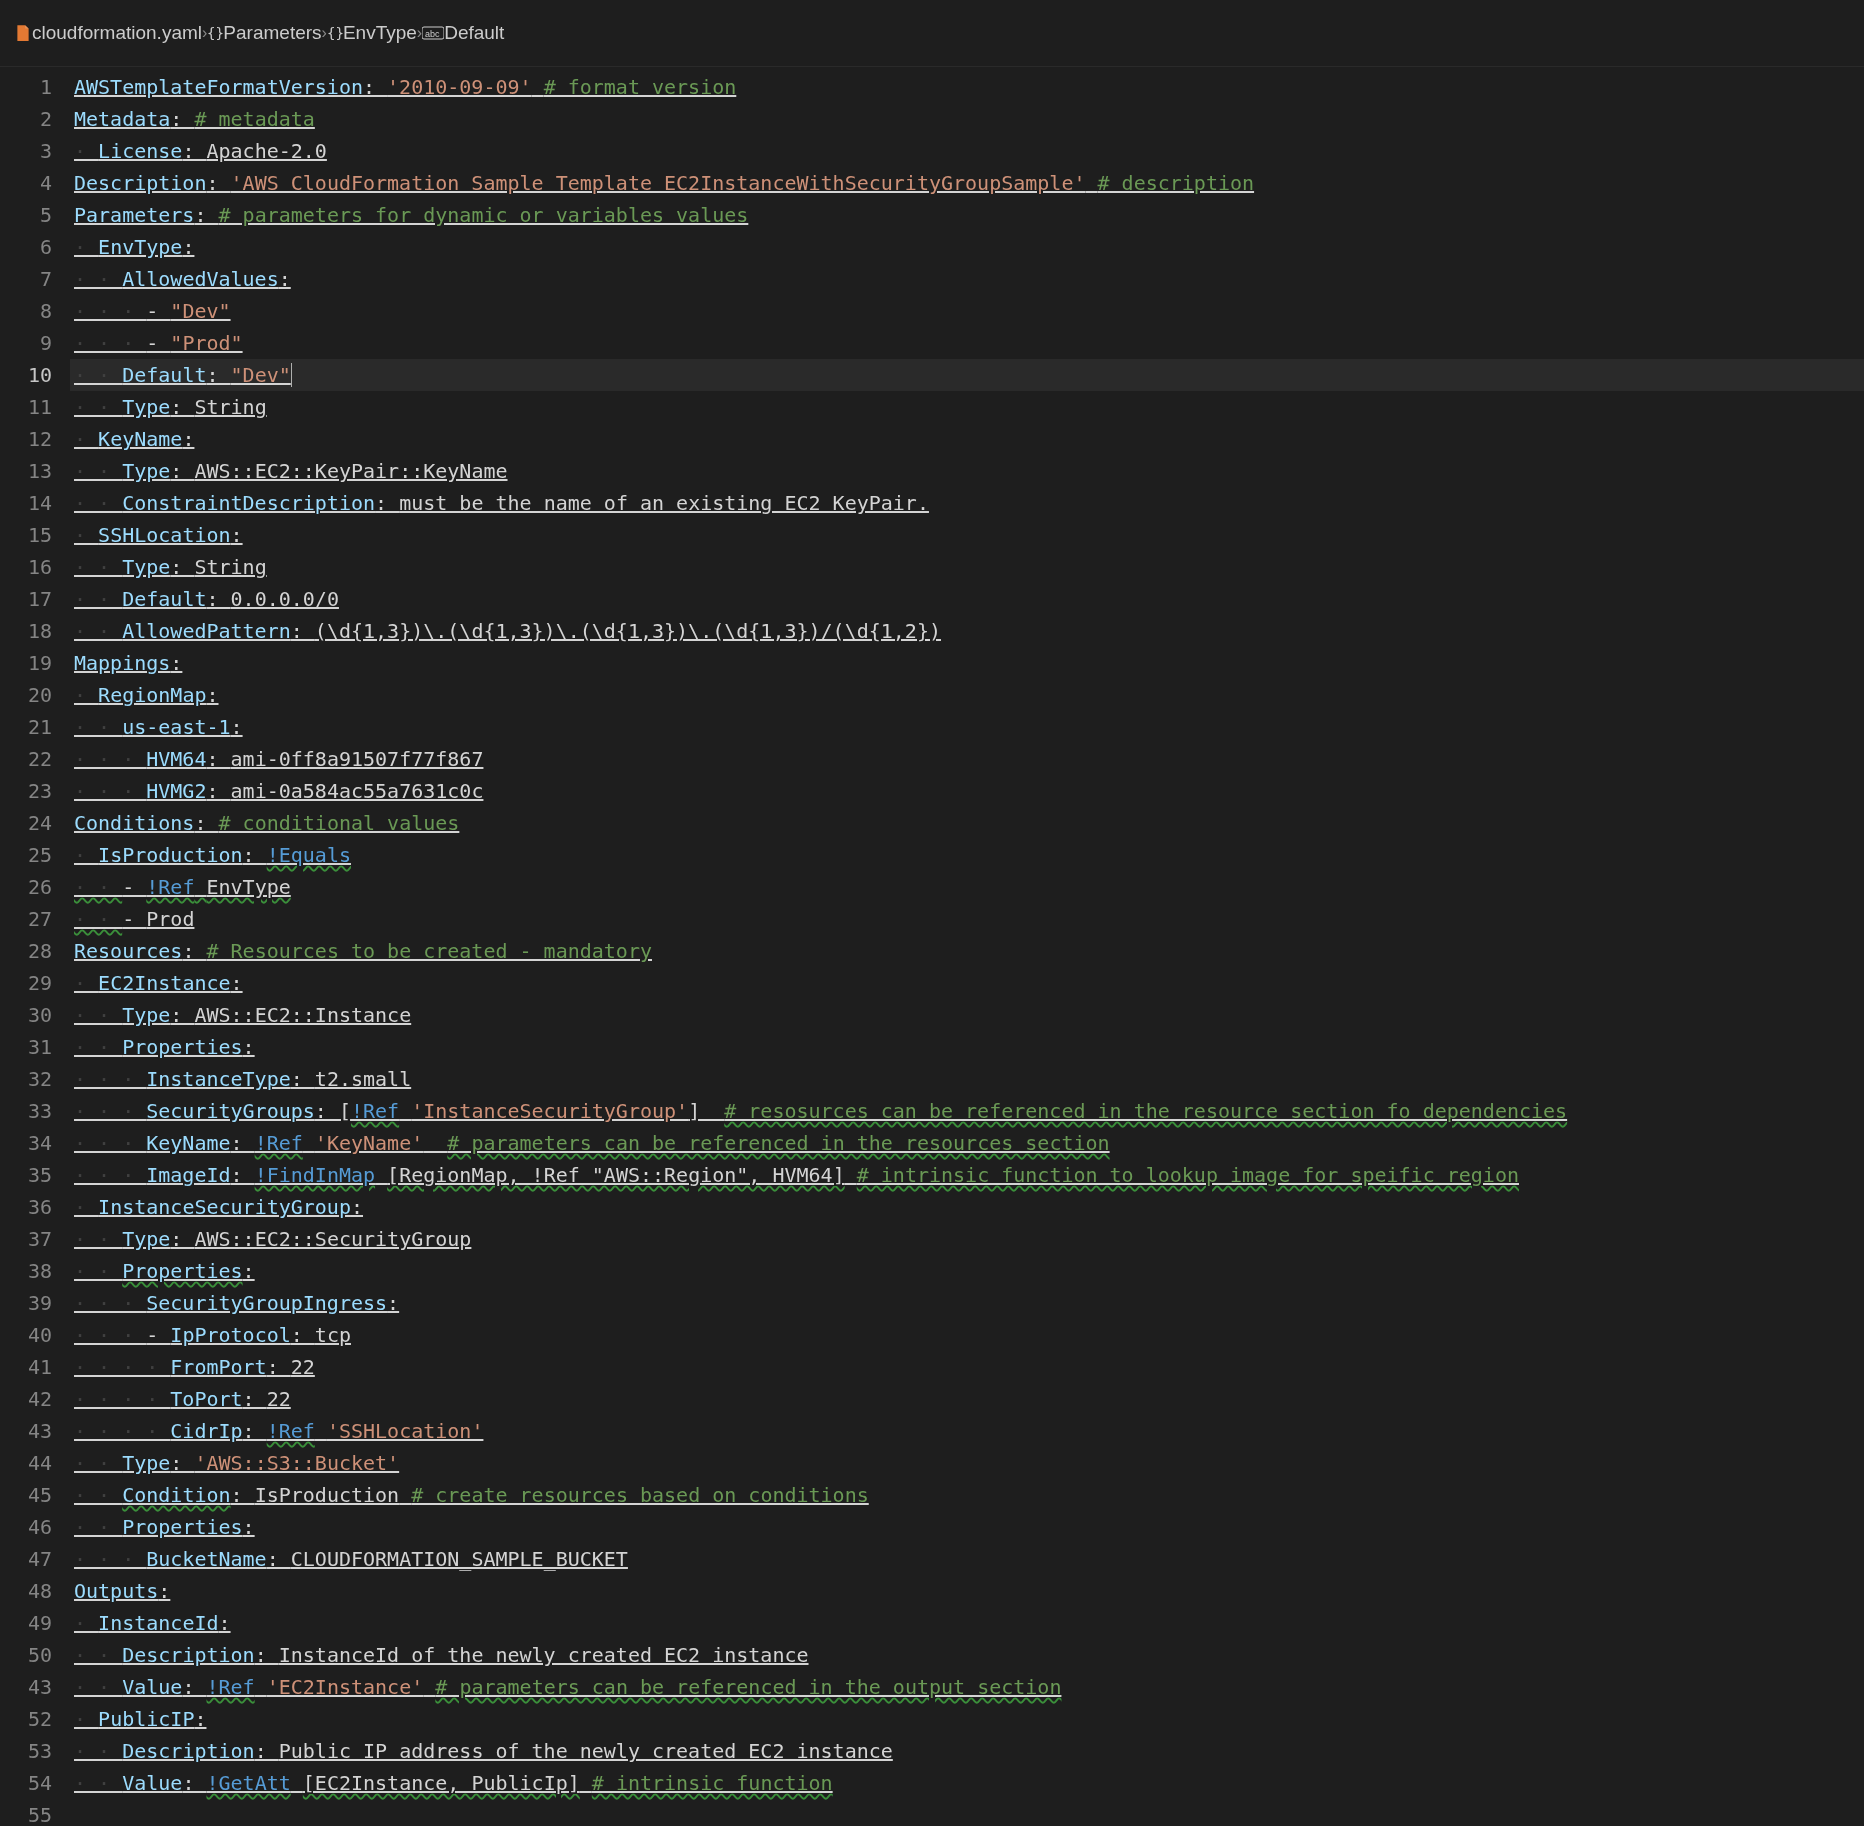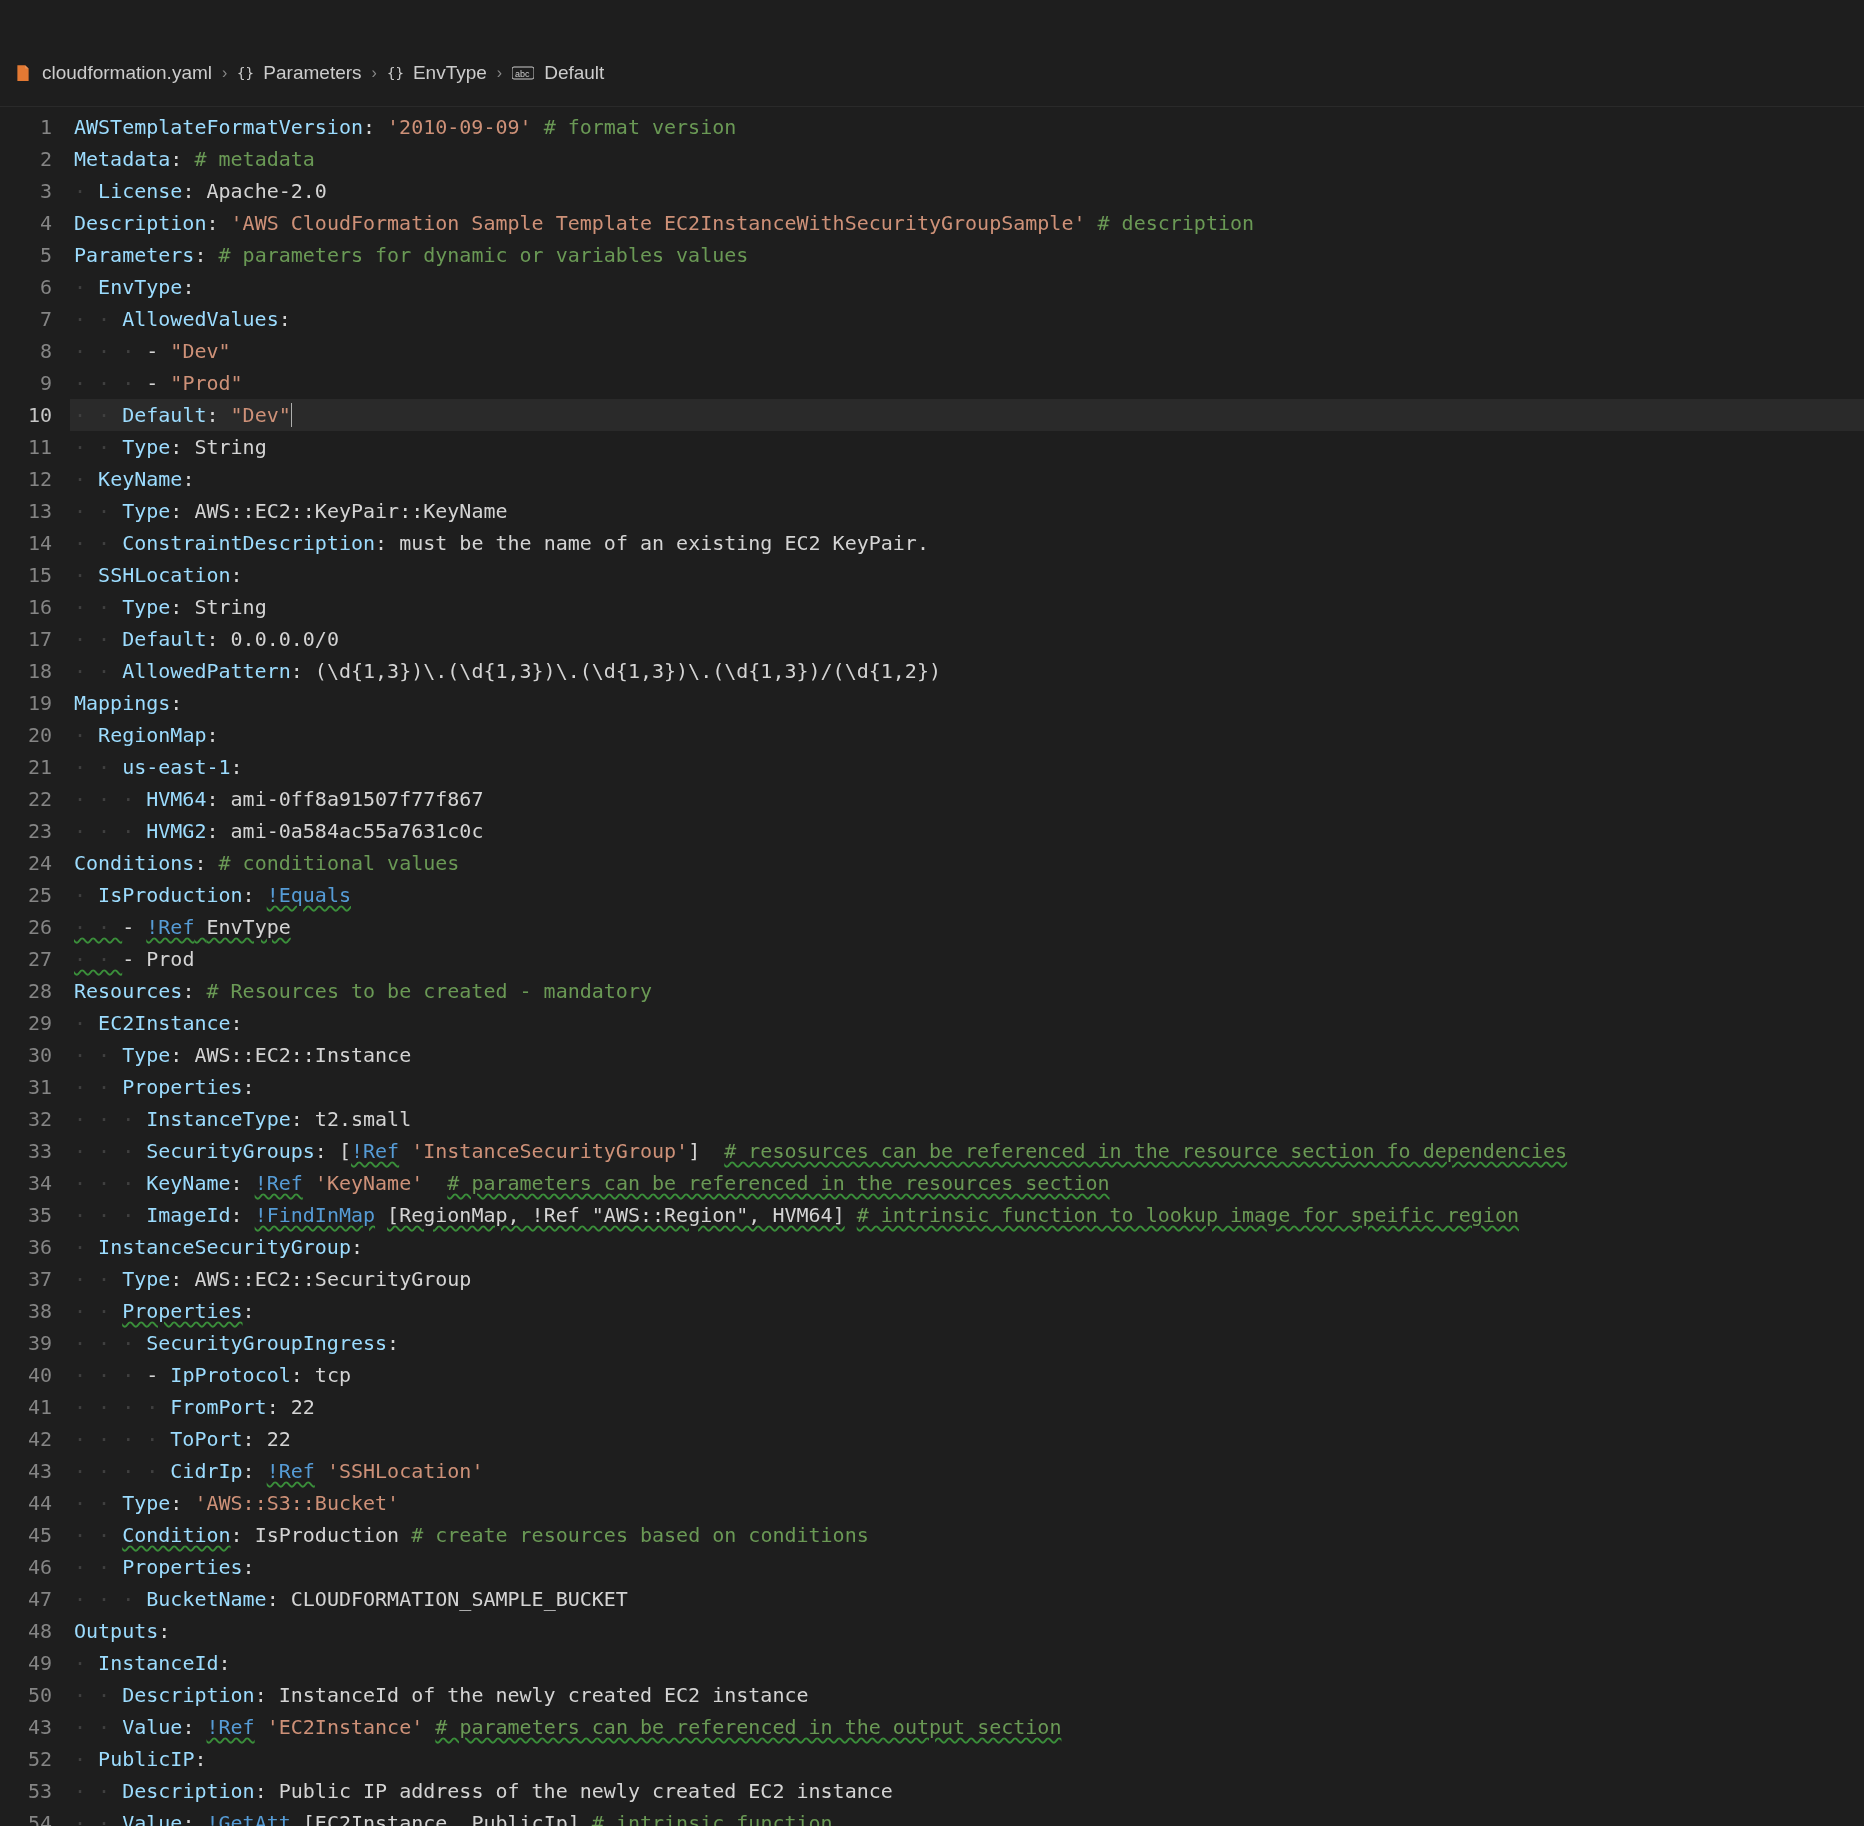--- a/index.html
+++ b/index.html
@@ -26,28 +26,26 @@
     background: var(--bg);
     color: var(--fg);
     font-family: "Menlo", "Consolas", "Monaco", monospace;
     font-size: 20px;
     line-height: 1.6;
     width: 1864px;
   }
   .breadcrumb {
     display: flex;
     align-items: center;
-    gap: 10px;
     padding: 18px 14px;
     background: var(--breadcrumb-bg);
     color: var(--breadcrumb-fg);
     font-family: -apple-system, "Segoe UI", sans-serif;
     font-size: 19px;
     border-bottom: 1px solid #2a2a2a;
-    margin-top: 40px;
   }
   .breadcrumb .chev {
     color: var(--breadcrumb-sep);
     font-size: 16px;
   }
   .bc-icon {
     display:inline-flex;
     align-items:center;
     justify-content:center;
   }
@@ -71,20 +69,21 @@
   .code {
     flex: 1;
     padding: 4px 0;
     overflow: hidden;
   }
   .code .line {
     height: 32px;
     white-space: pre;
     padding-left: 4px;
     position: relative;
+    text-decoration: underline;
   }
   .code .line.current {
     background: var(--current-line-bg);
   }
   .key { color: var(--blue); }
   .val { color: var(--white); }
   .str { color: var(--orange); }
   .cmt { color: var(--green); }
   .tag { color: var(--darkblue); }
   .guide { color: #404040; }

